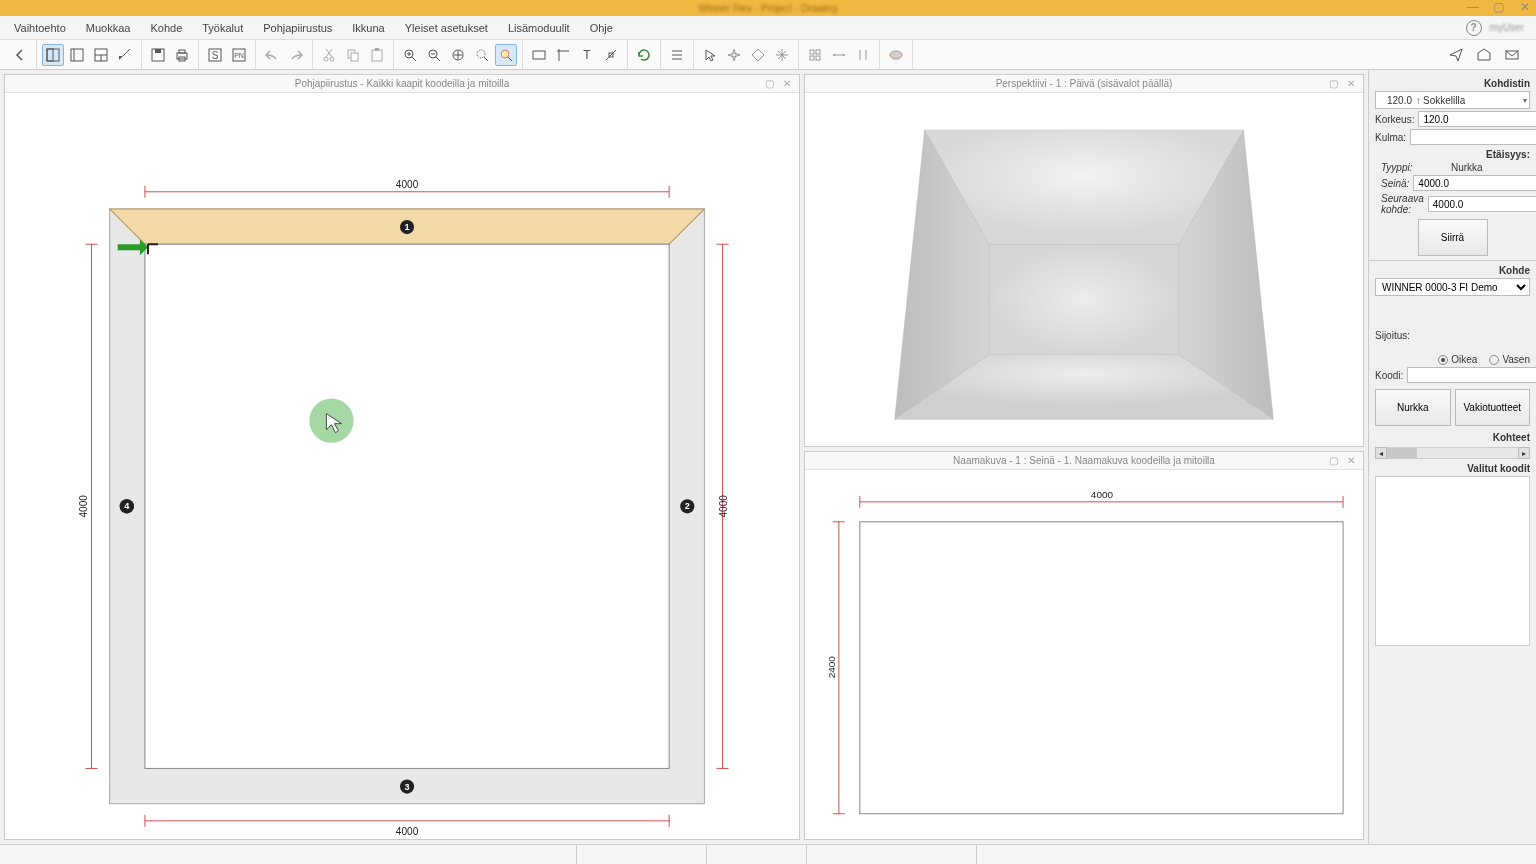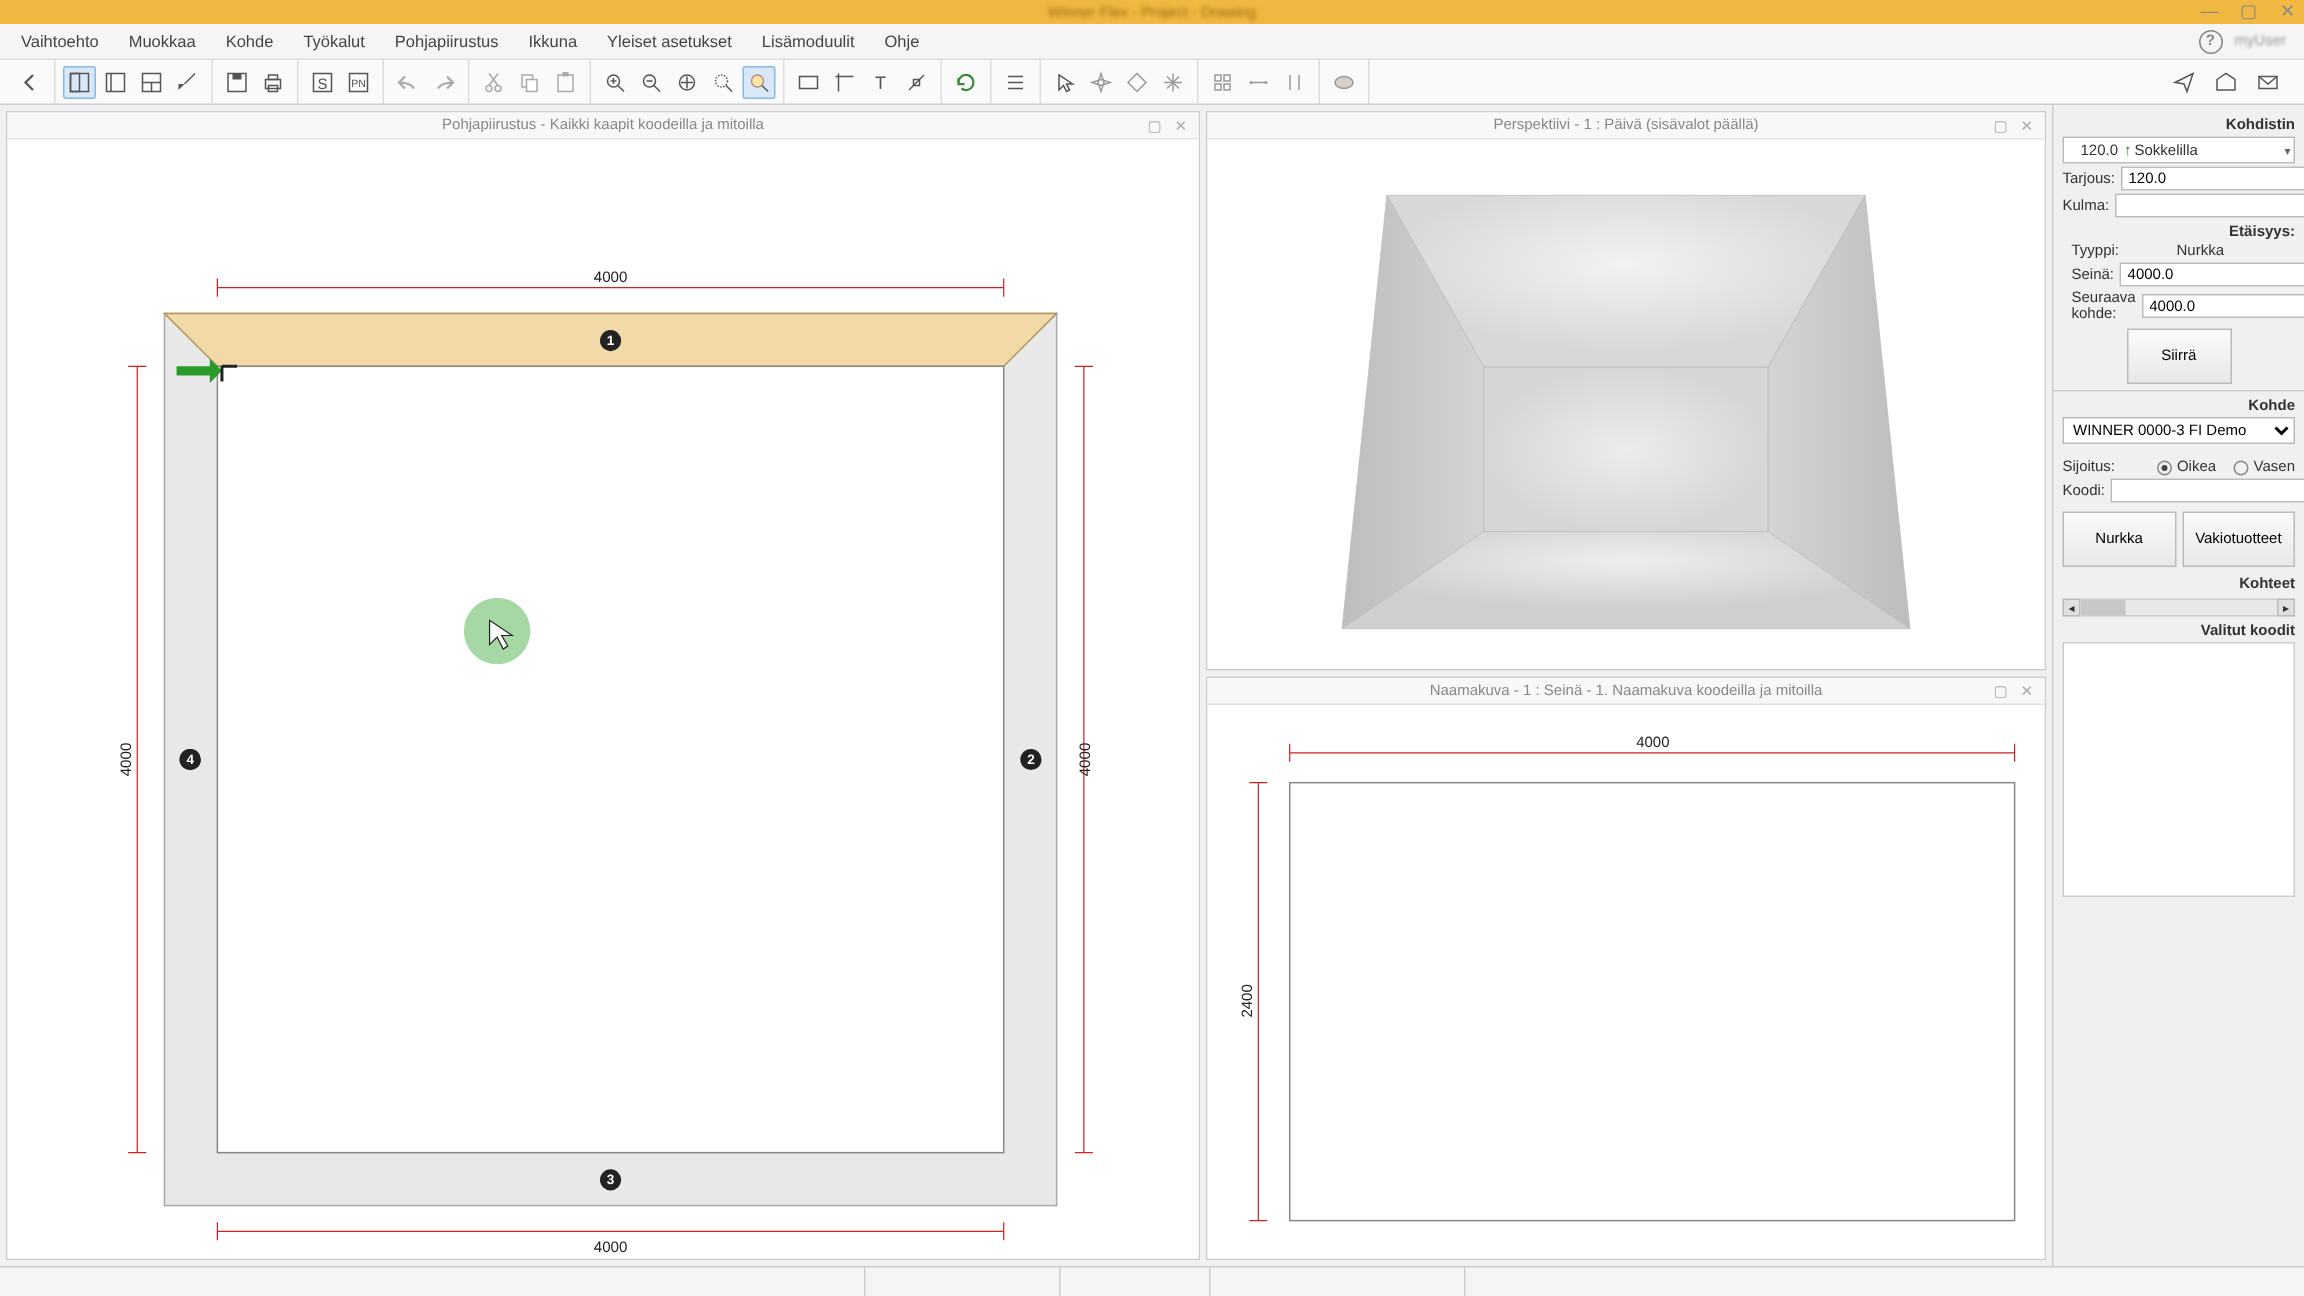--- a/index.html
+++ b/index.html
@@ -40,27 +40,27 @@
 
 .wall-num { fill: #fff; font-size: 9px; font-weight: bold; text-anchor: middle; dominant-baseline: central; }
 .dim-text { fill: #222; font-size: 10px; text-anchor: middle; }
 .dim-line { stroke: #cc2222; stroke-width: 0.8; }
 .dim-tick { stroke: #cc2222; stroke-width: 0.8; }
 
 .side-panel { width: 168px; background: #f0f0f0; border-left: 1px solid #ccc; padding: 4px 6px; font-size: 10px; color: #333; overflow-y: auto; }
 .sp-header { font-weight: bold; margin: 4px 0 2px; color: #333; font-size: 10px; text-align: right; }
 .sp-row { display: flex; align-items: center; margin: 2px 0; gap: 4px; }
 .sp-label { width: 64px; color: #333; }
-.sp-label-sm { width: 72px; color: #333; padding-left: 6px; }
+.sp-label-sm { width: 72px; color: #333; padding-left: 6px; font-style: italic; }
 .sp-input { flex: 1; height: 16px; border: 1px solid #bbb; background: #fff; padding: 0 4px; font-size: 10px; }
 .sp-select { width: 100%; height: 18px; border: 1px solid #bbb; background: #fff; font-size: 10px; padding: 0 2px; }
 .sp-indent { padding-left: 8px; }
 .sp-btn { flex: 1; height: 37px; background: linear-gradient(#fafafa,#e8e8e8); border: 1px solid #bbb; font-size: 10px; cursor: pointer; }
 .sp-divider { border-top: 1px solid #ccc; margin: 4px -6px; }
-.radio-row { display: flex; gap: 12px; align-items: flex-start; }
+.radio-row { display: flex; gap: 12px; align-items: flex-start; margin-top: 48px; }
 .radio-opt { display: flex; align-items: center; gap: 3px; cursor: pointer; }
 .radio-dot { width: 10px; height: 10px; border: 1px solid #888; border-radius: 50%; position: relative; }
 .radio-dot.checked::after { content: ''; position: absolute; inset: 2px; background: #444; border-radius: 50%; }
 .items-table { width: 100%; margin-top: 2px; font-size: 10px; }
 .items-head { display: flex; font-weight: bold; padding: 2px 0; }
 .items-head > div { flex: 1; }
 .items-body { height: 160px; background: #f0f0f0; border: none; }
 .scroll-bar { height: 12px; display: flex; align-items: center; margin: 4px 0; }
 .scroll-arrow { width: 12px; height: 12px; background: #e0e0e0; border: 1px solid #bbb; display: flex; align-items: center; justify-content: center; font-size: 8px; cursor: pointer; }
 .scroll-track { flex: 1; height: 12px; background: #e8e8e8; border-top: 1px solid #ccc; border-bottom: 1px solid #ccc; position: relative; }
@@ -499,21 +499,21 @@
 
   <div class="side-panel">
     <div class="sp-header">Kohdistin</div>
     <div class="kohdistin-select">
       <span class="ksel-val">120.0</span>
       <span class="ksel-arrow-up">↑</span>
       <span>Sokkelilla</span>
       <span class="ksel-dd">▾</span>
     </div>
     <div class="sp-row">
-      <span class="sp-label">Tarjous:</span>
+      <span class="sp-label">Korkeus:</span>
       <input class="sp-input" value="120.0" style="">
     </div>
     <div class="sp-row">
       <span class="sp-label">Kulma:</span>
       <input class="sp-input" value="" style="">
     </div>
 
     <div class="sp-header sp-indent">Etäisyys:</div>
     <div class="sp-row">
       <span class="sp-label-sm">Tyyppi:</span>

